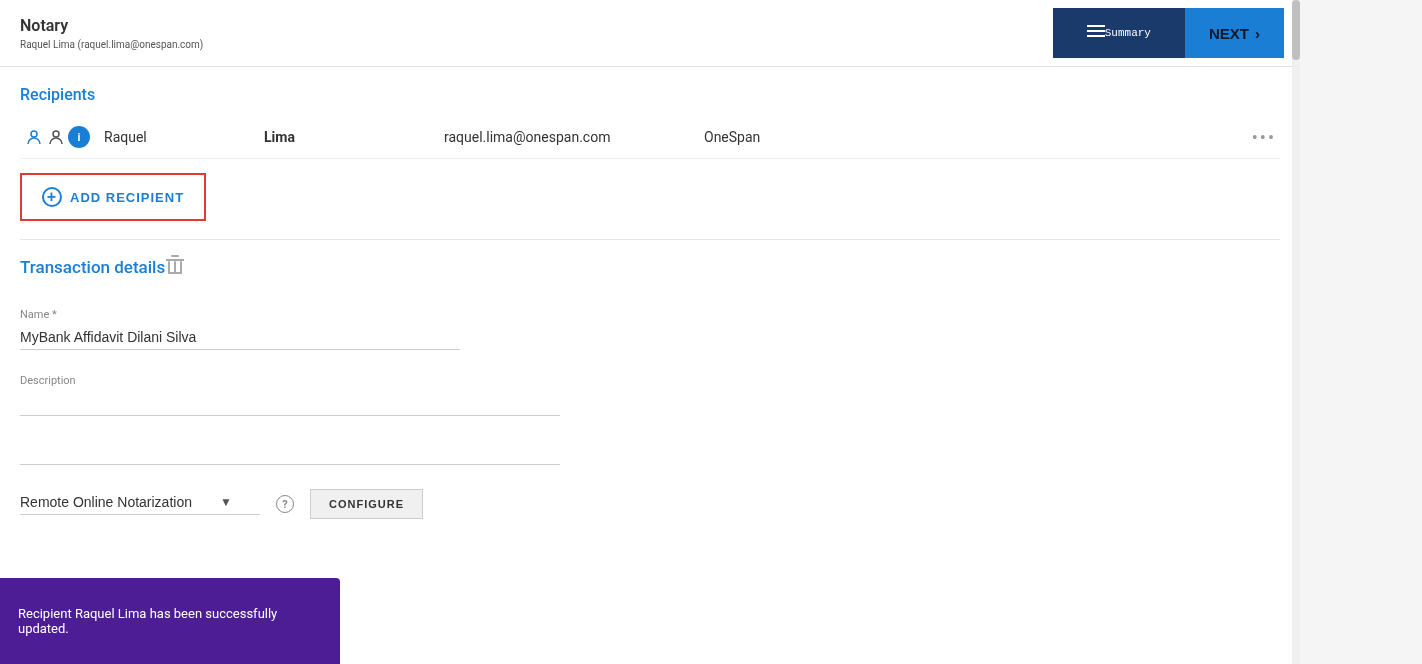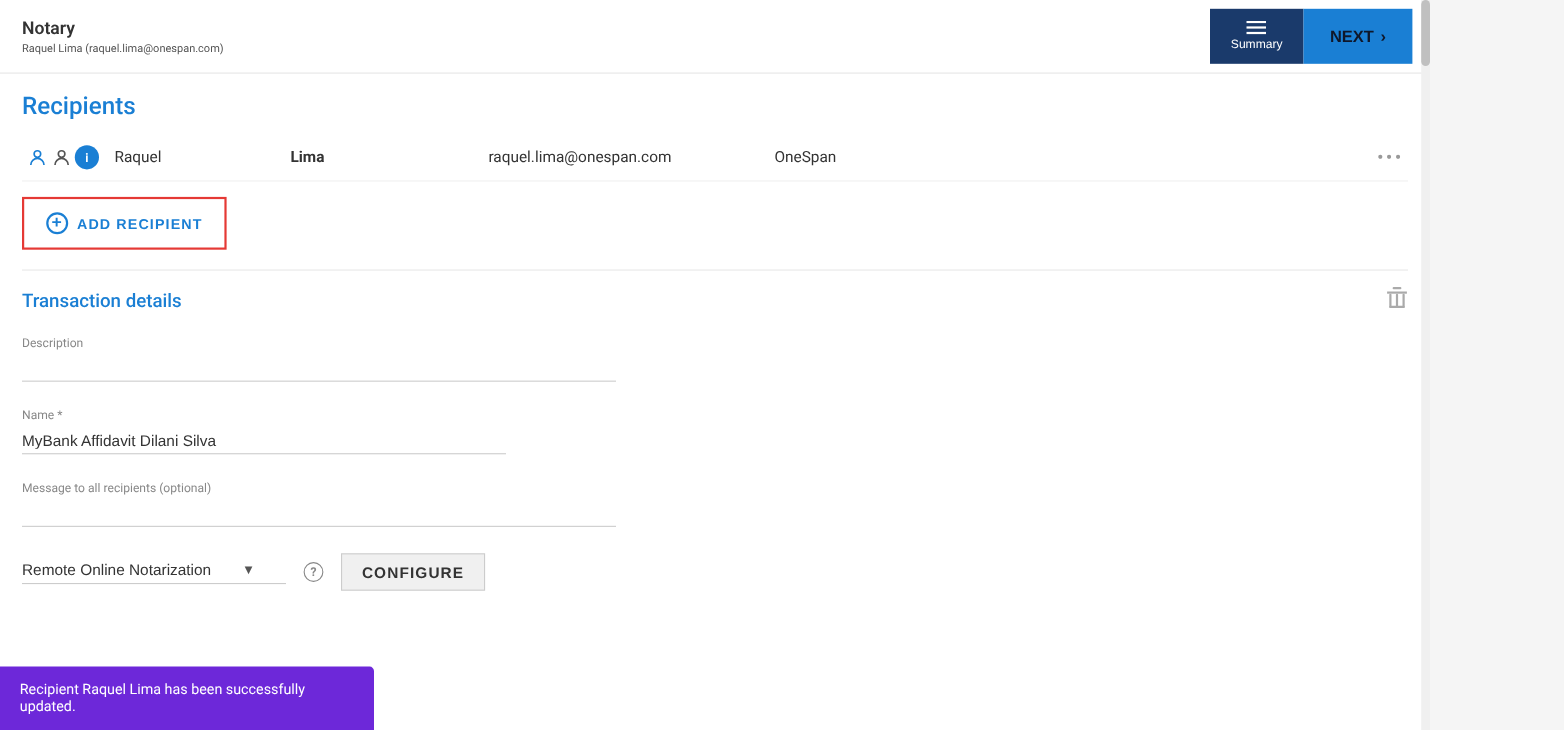--- a/index.html
+++ b/index.html
@@ -39,29 +39,30 @@
     }
     .header-right {
       display: flex;
       align-items: center;
       gap: 0;
     }
     .summary-btn {
       background: #1a3a6b;
       color: #fff;
       border: none;
-      padding: 10px 19px;
-      cursor: pointer;
-      display: flex;
-      flex-direction: column;
+      padding: 10px 34px;
+      cursor: pointer;
+      display: flex;
+      flex-direction: row;
       align-items: center;
       font-size: 11px;
       min-width: 70px;
       min-height: 50px;
       justify-content: center;
+      font-family: Liberation Mono, monospace;
     }
     .summary-btn svg {
       margin-bottom: 2px;
     }
     .next-btn {
       background: #1a7fd4;
       color: #0f172a;
       border: none;
       padding: 10px 24px;
       cursor: pointer;
@@ -72,21 +73,21 @@
       gap: 6px;
       min-height: 50px;
     }
     
     .main-content {
       padding: 0 20px 20px 20px;
       background: #fff;
     }
     
     .section-title {
-      font-size: 22px;
+      font-size: 16px;
       font-weight: 500;
       color: #1a7fd4;
       padding: 18px 0 12px 0;
     }
     
     .recipient-row {
       display: flex;
       align-items: center;
       padding: 10px 4px;
       border-bottom: 1px solid #f0f0f0;
@@ -175,22 +176,22 @@
       line-height: 1;
       color: #1a7fd4;
     }
     
     .transaction-section {
       padding-top: 10px;
     }
     .transaction-header {
       display: flex;
       align-items: center;
-      justify-content: space-between;
-      margin-bottom: 18px;
+      justify-content: flex-start;
+      margin-bottom: 28px;
     }
     .transaction-title {
       font-size: 17px;
       font-weight: 500;
       color: #1a7fd4;
     }
     .trash-icon {
       color: #aaa;
       cursor: pointer;
       font-size: 18px;
@@ -261,21 +262,21 @@
       display: flex;
       align-items: center;
       justify-content: center;
       cursor: pointer;
     }
     .configure-btn {
       background: #f0f0f0;
       border: 1px solid #ccc;
       color: #333;
       padding: 8px 18px;
-      font-size: 14px;
+      font-size: 11px;
       font-weight: 600;
       letter-spacing: 1px;
       text-transform: uppercase;
       cursor: pointer;
     }
     
     .scrollbar-track {
       position: absolute;
       right: 0;
       top: 0;
@@ -290,23 +291,23 @@
       width: 8px;
       height: 60px;
       background: #c0c0c0;
       border-radius: 4px;
     }
     
     .toast {
       position: absolute;
       bottom: 0;
       left: 0;
-      background: #6d28d9;
+      background: #4c1d95;
       color: #fff;
-      padding: 14px 18px;
+      padding: 28px 18px;
       font-size: 13px;
       max-width: 340px;
       border-radius: 0 4px 0 0;
     }
     
     .divider {
       border: none;
       border-top: 1px solid #e8e8e8;
       margin: 4px 0;
     }
@@ -385,32 +386,31 @@
             <rect x="1" y="5" width="18" height="2" fill="#aaa"></rect>
             <rect x="6" y="1" width="8" height="2" rx="1" fill="#aaa"></rect>
             <rect x="3" y="7" width="2" height="13" rx="1" fill="#aaa"></rect>
             <rect x="9" y="7" width="2" height="13" rx="1" fill="#aaa"></rect>
             <rect x="15" y="7" width="2" height="13" rx="1" fill="#aaa"></rect>
             <rect x="3" y="18" width="14" height="2" rx="1" fill="#aaa"></rect>
           </svg>
         </div>
       </div>
 
+      <div class="form-group">
+        <label class="form-label">Name *</label>
+        <input type="text" class="form-input" value="MyBank Affidavit Dilani Silva" style="">
+      </div>
+
       <div class="form-group wide">
         <label class="form-label">Description</label>
         <input type="text" class="form-input" style="">
       </div>
 
-      <div class="form-group">
-        <label class="form-label">Name *</label>
-        <input type="text" class="form-input" value="MyBank Affidavit Dilani Silva" style="">
-      </div>
-
       <div class="form-group wide">
-        <label class="form-label">Message to all recipients (optional)</label>
         <input type="text" class="form-input" style="">
       </div>
 
       <div class="bottom-section">
         <div class="dropdown-wrapper">
           <select class="dropdown-select">
             <option>Remote Online Notarization</option>
           </select>
           <span class="dropdown-arrow">▼</span>
         </div>

